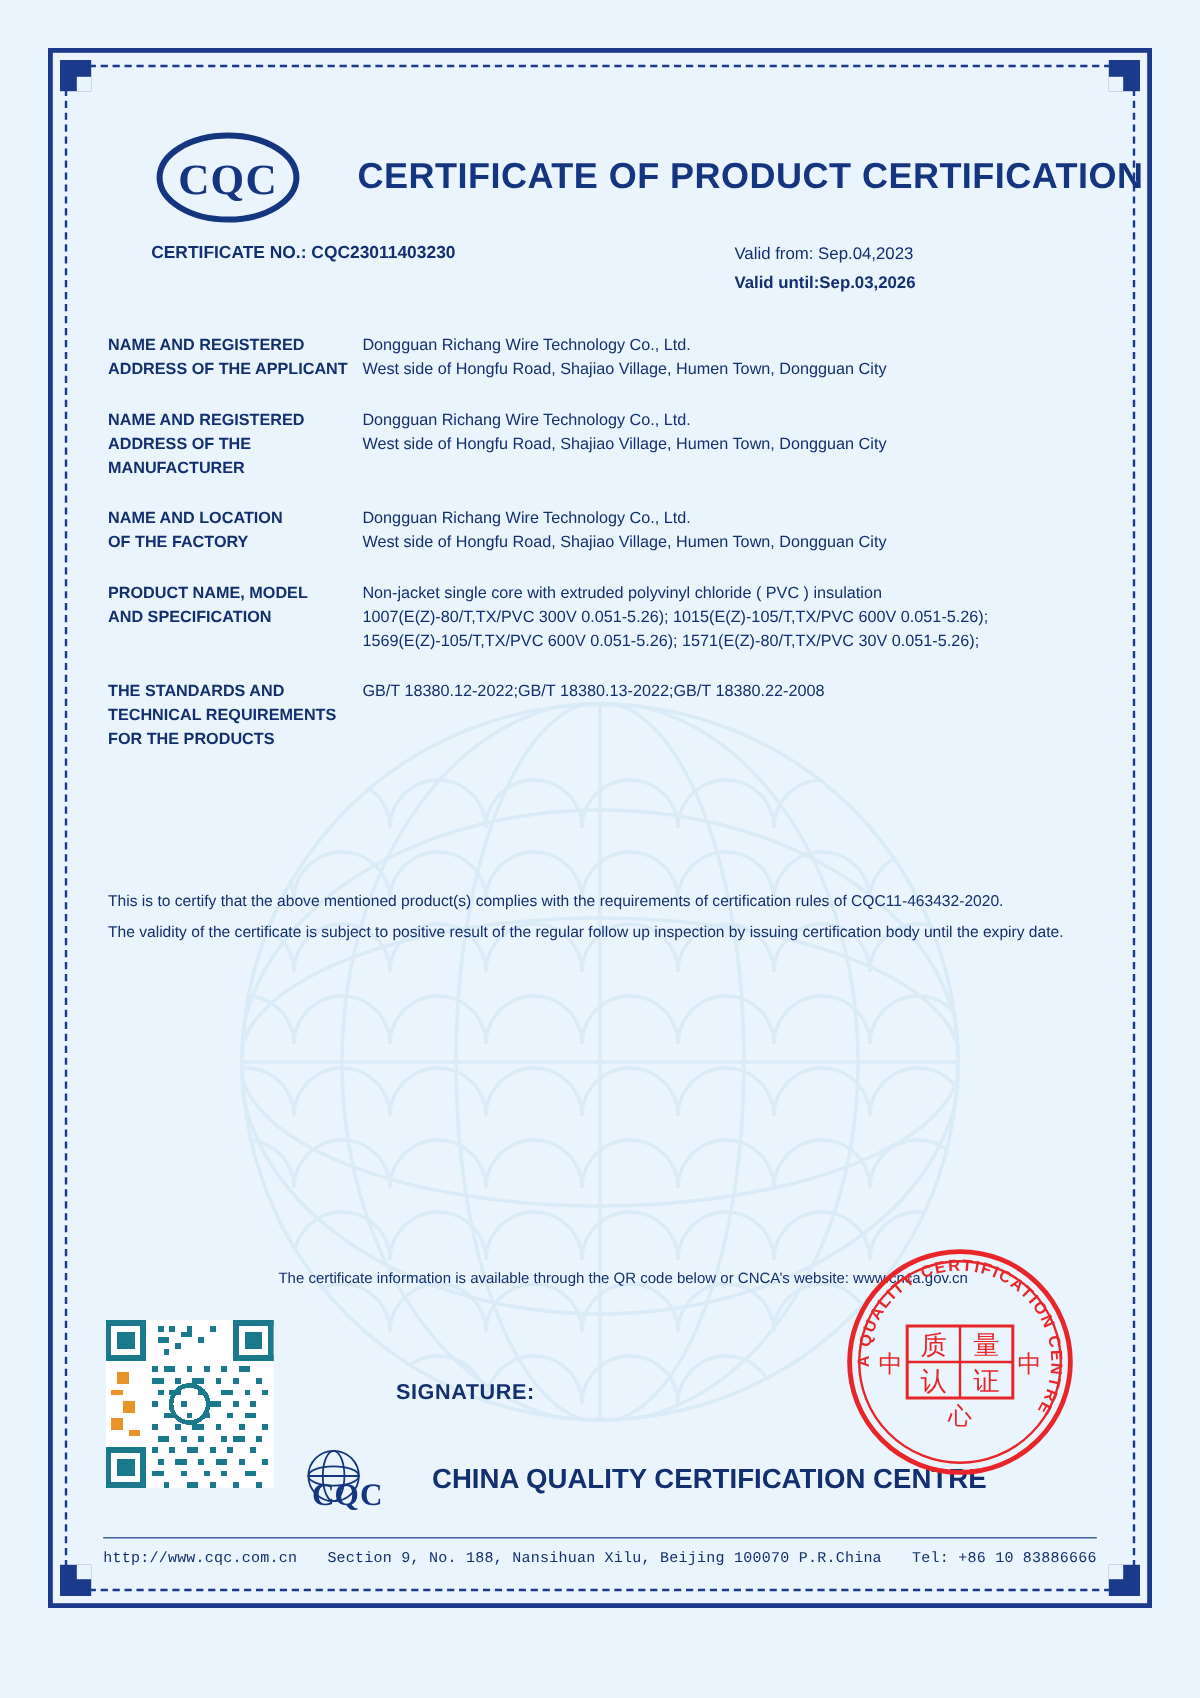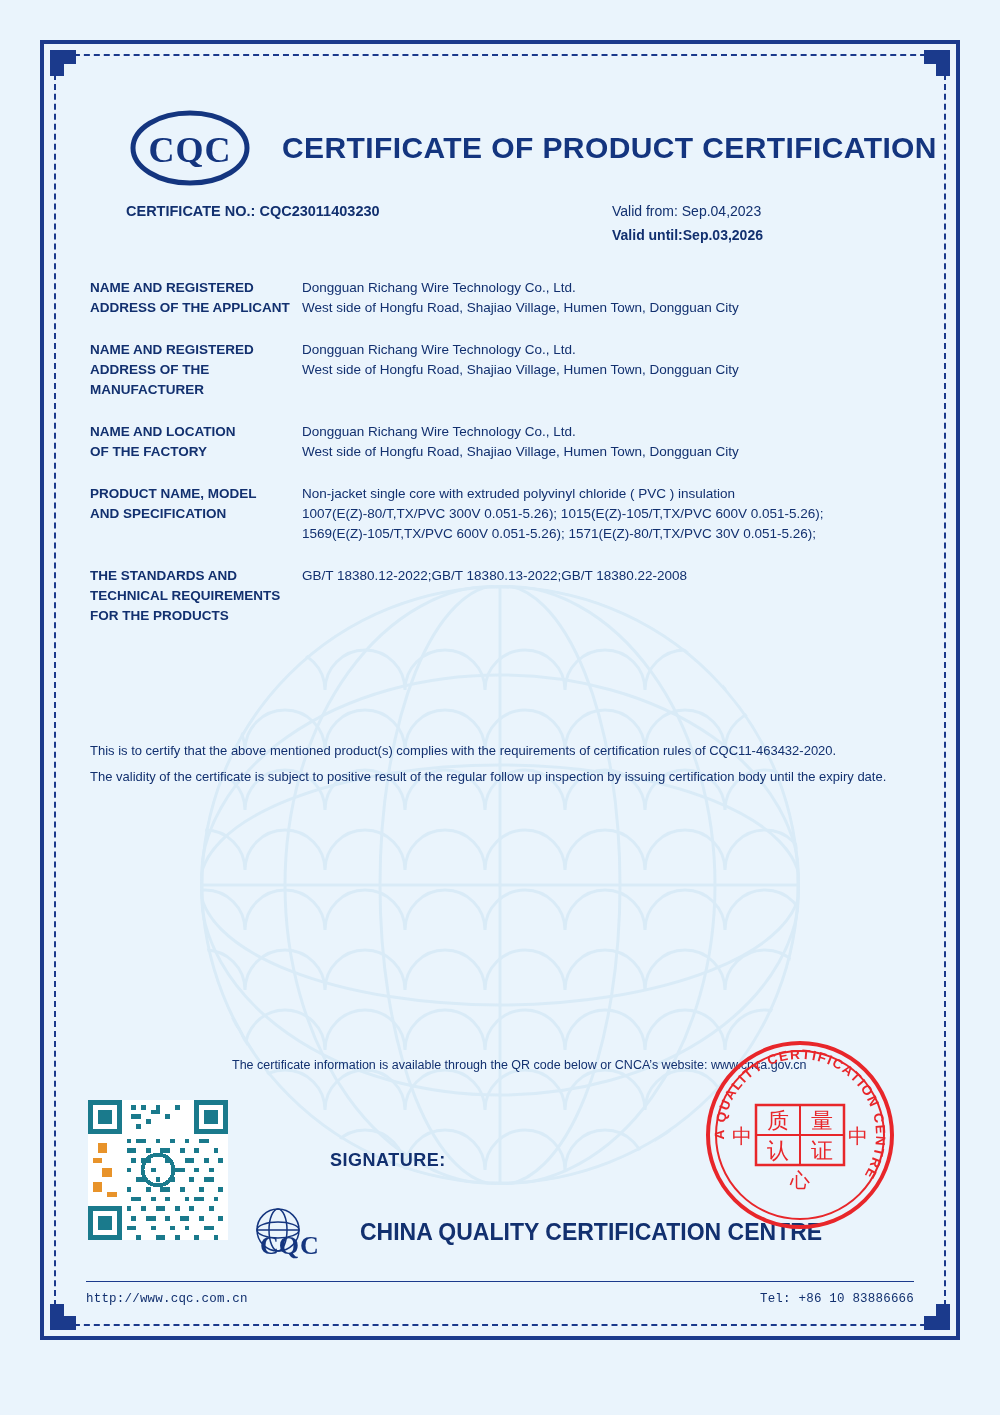--- a/index.html
+++ b/index.html
@@ -77,21 +77,21 @@
     height: 80px;
     display: flex;
     align-items: center;
   }
   .cqc-logo-big { width: 120px; height: 76px; flex: 0 0 auto; }
   .cert-title {
     font-size: 30px;
     font-weight: bold;
     color: #14357f;
     letter-spacing: 0.4px;
-    margin-left: 32px;
+    margin-left: 48px;
     white-space: nowrap;
   }
 
   
   .cert-no {
     position: absolute;
     left: 126px;
     top: 203px;
     font-size: 14.5px;
     font-weight: bold;
@@ -475,16 +475,17 @@
     <g font-family="'DejaVu Sans', sans-serif" font-size="20" fill="#e8262a" text-anchor="middle">
       <text x="42" y="108">中</text>
       <text x="158" y="108">中</text>
       <text x="100" y="152">心</text>
     </g>
   </svg>
 
   <div class="footer-rule"></div>
   <div class="footer">
     <span>http://www.cqc.com.cn</span>
+    <span>Section 9, No. 188, Nansihuan Xilu, Beijing 100070 P.R.China</span>
     <span>Tel: +86 10 83886666</span>
   </div>
 
 </div>
 
 </body></html>

